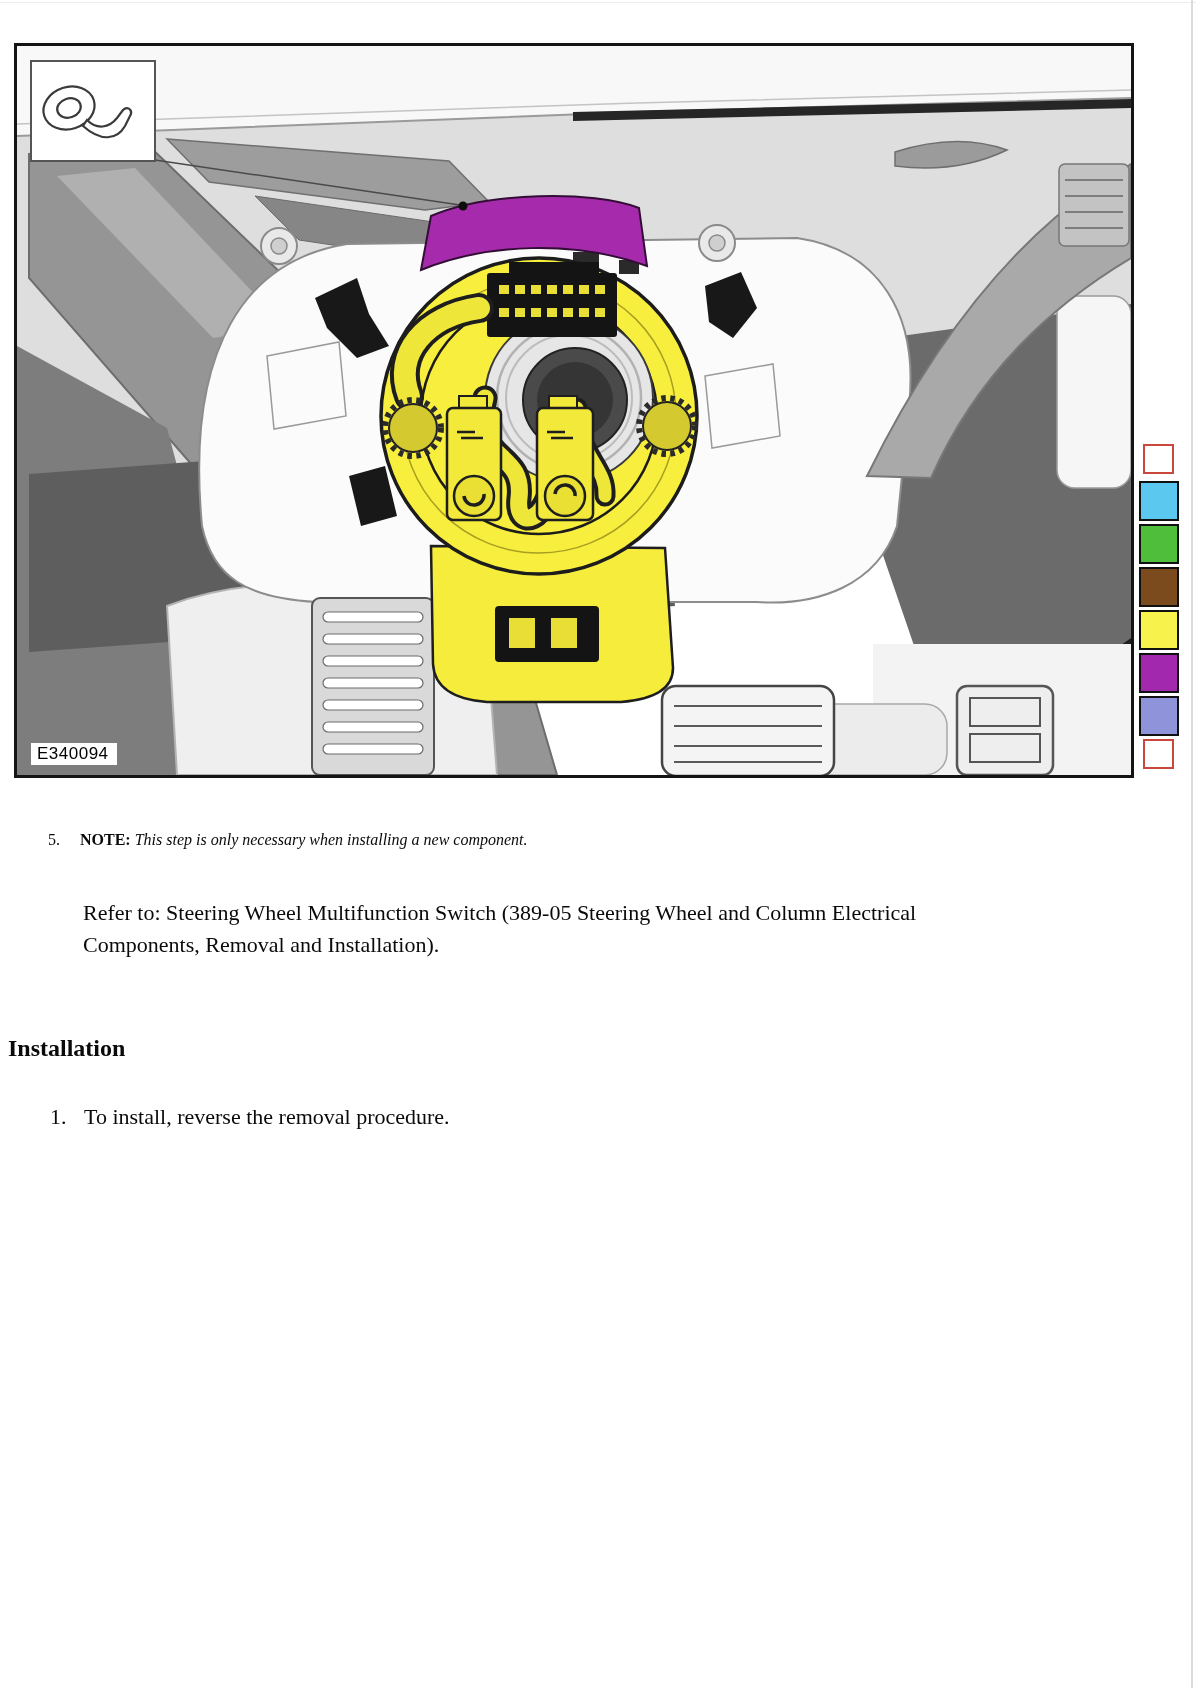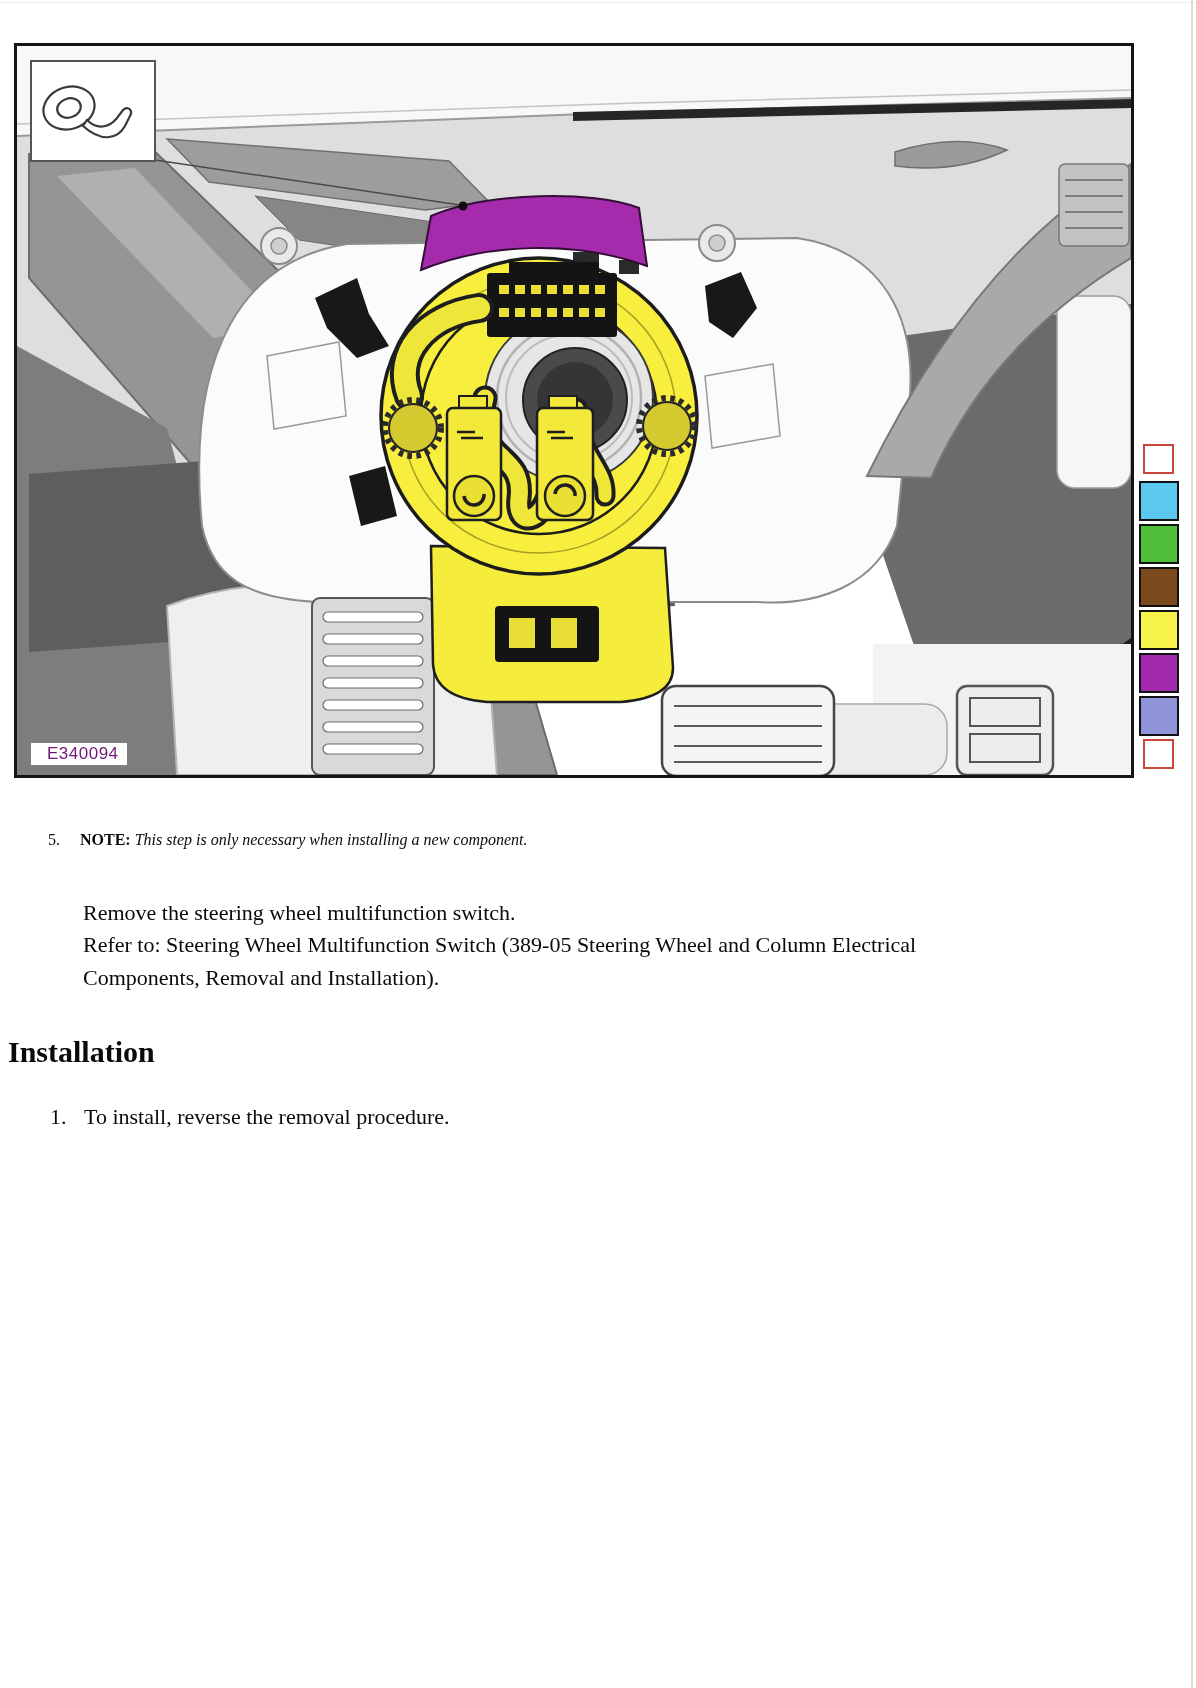--- a/index.html
+++ b/index.html
@@ -11,36 +11,36 @@
   .page-right-line{position:absolute;left:1191px;top:0;width:2px;height:100%;background:#dcdcdc;}
 
   
   .figure-frame{
     position:absolute;left:14px;top:43px;width:1120px;height:735px;
     border:3px solid #141414;box-sizing:border-box;background:#ffffff;
   }
   .figure-frame svg{display:block;width:1114px;height:729px;}
   .figure-code{
     position:absolute;left:14px;top:697px;background:#ffffff;
-    font-family:"Liberation Sans",sans-serif;font-size:17px;color:#701a75;
-    padding:2px 8px 3px 16px;line-height:1;letter-spacing:0.5px;text-align:right;
+    font-family:"Liberation Sans",sans-serif;font-size:17px;color:#000000;
+    padding:2px 8px 3px 6px;line-height:1;letter-spacing:0.5px;text-align:right;
   }
 
   
   .color-legend{position:absolute;left:1139px;top:444px;width:46px;}
   .color-legend .swatch{width:36px;height:36px;border:2px solid #111;margin:0 0 3px 0;}
   .color-legend .swatch.outline{width:27px;height:26px;margin:0 3px 7px 4px;border-width:2px;}
 
   
   .note-row{position:absolute;left:48px;top:831px;font-size:16px;white-space:nowrap;}
   .note-row .num{display:inline-block;min-width:32px;}
   .note-row .note-label{font-weight:bold;}
   .note-row .note-text{font-style:italic;}
   .body-block{position:absolute;left:83px;top:897px;font-size:22px;line-height:32.4px;white-space:nowrap;}
-  .install-heading{position:absolute;left:8px;top:1035px;font-size:30px;font-weight:bold;}
+  .install-heading{position:absolute;left:8px;top:1035px;font-size:24px;font-weight:bold;}
   .step-row{position:absolute;left:50px;top:1104px;font-size:22px;white-space:nowrap;}
   .step-row .num{display:inline-block;min-width:34px;}
 </style>
 </head>
 <body>
 
 <div class="page">
   <div class="page-top-line"></div>
   <div class="page-right-line"></div>
 
@@ -201,21 +201,20 @@
       <div class="swatch" style="background: rgb(143, 147, 218); border-color: rgb(17, 17, 17);"></div>
       <div class="swatch outline" style="background: rgb(255, 255, 255); border-color: rgb(201, 71, 60);"></div>
     </div>
 
   <div class="note-row">
     <span class="num">5.</span><span class="note-label">NOTE:</span>
     <span class="note-text">This step is only necessary when installing a new component.</span>
   </div>
 
   <div class="body-block">
-    <div>Remove the steering wheel multifunction switch.</div>
     <div>Refer to: Steering Wheel Multifunction Switch (389-05 Steering Wheel and Column Electrical</div>
     <div>Components, Removal and Installation).</div>
   </div>
 
   <div class="install-heading">Installation</div>
 
   <div class="step-row">
     <span class="num">1.</span><span>To install, reverse the removal procedure.</span>
   </div>
 </div>

